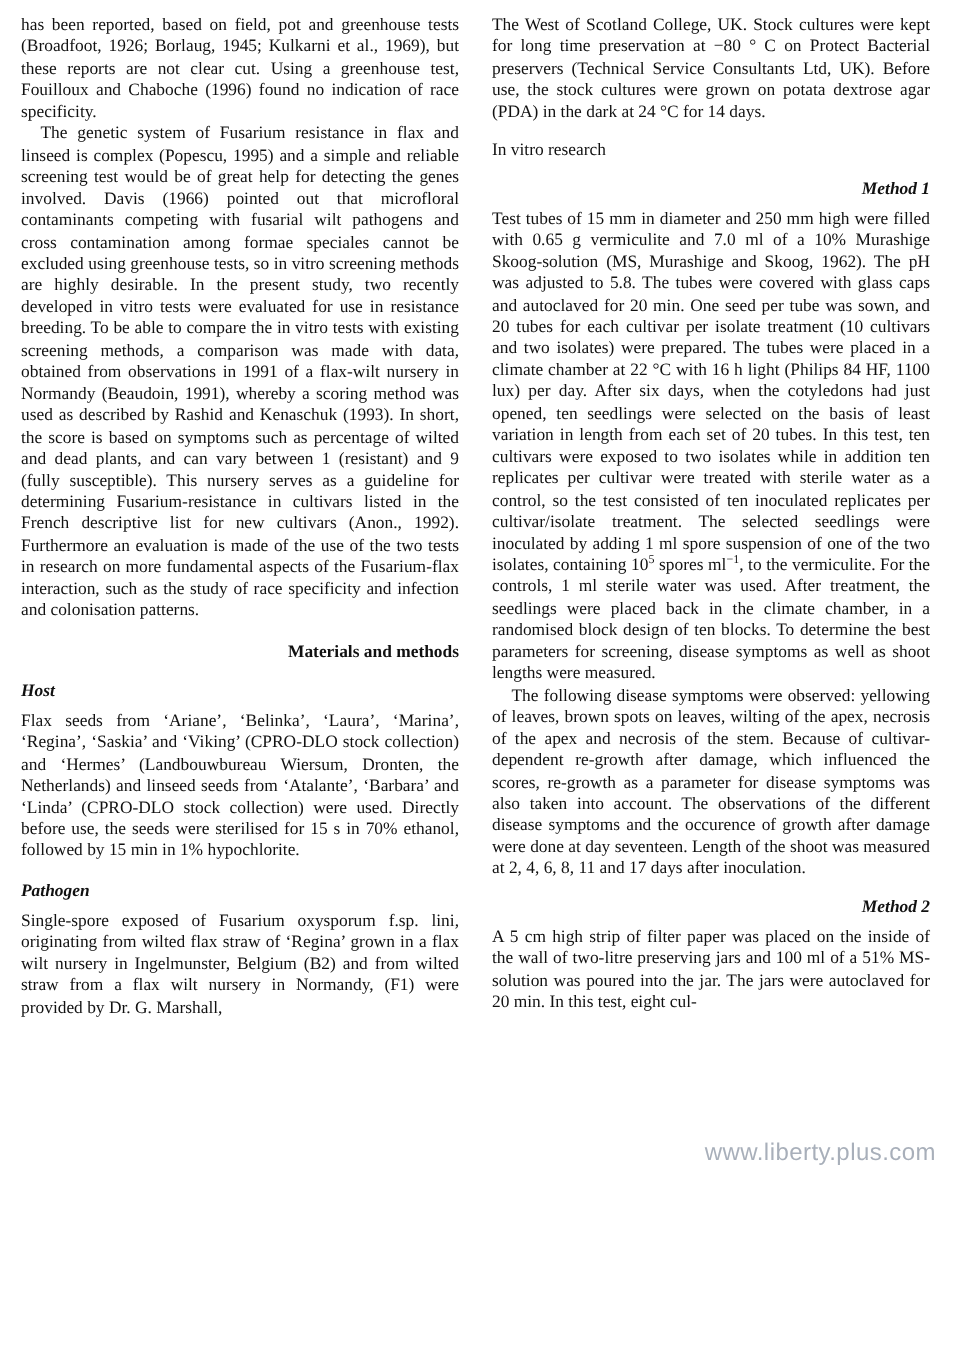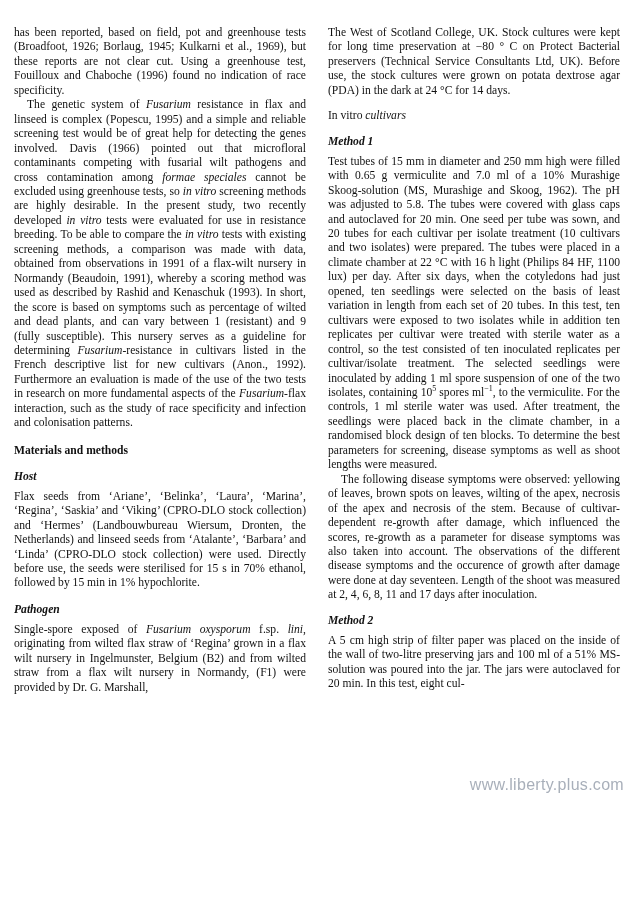--- a/index.html
+++ b/index.html
@@ -10,21 +10,21 @@
     width: 640px;
     height: 900px;
     background: #ffffff;
     font-family: "Liberation Serif", serif;
     color: #111111;
     overflow: hidden;
     position: relative;
   }
   .page {
     position: absolute;
-    top: 16px; left: 0;
+    top: 0; left: 0;
     width: 640px;
     height: 784px;
     box-sizing: border-box;
     padding: 10px 14px 8px 14px;
   }
   .columns {
     display: flex;
     flex-direction: row;
     gap: 22px;
     height: 884px;
@@ -42,37 +42,38 @@
     hyphens: auto;
   }
   p.indent {
     text-indent: 13px;
   }
   h2.section {
     margin: 13px 0 7px 0;
     font-size: 11.6px;
     font-weight: bold;
     line-height: 14px;
-    text-align: left;
+    text-align: right;
   }
   h3.sub {
     margin: 12px 0 6px 0;
     font-size: 11.6px;
     font-weight: bold;
     font-style: italic;
     line-height: 14px;
     text-align: left;
   }
   h3.sub.tight {
     margin-top: 11px;
+    text-align: right;
   }
   p.plain {
     margin-top: 11px;
   }
-  .it { font-style: italic; }
+  .it { }
   .watermark {
     position: absolute;
     right: 16px;
     bottom: 6px;
     font-family: "Liberation Sans", sans-serif;
     font-size: 16px;
     color: #9aa2ae;
     letter-spacing: 0.3px;
     opacity: 0.85;
     white-space: nowrap;
@@ -100,21 +101,21 @@
       <h3 class="sub">Pathogen</h3>
 
       <p><span>Single-spore exposed of </span><span class="it">Fusarium oxysporum</span><span> f.sp. </span><span class="it">lini</span><span>, originating from wilted flax straw of ‘Regina’ grown in a flax wilt nursery in Ingelmunster, Belgium (B2) and from wilted straw from a flax wilt nursery in Normandy, (F1) were provided by Dr. G. Marshall,</span></p>
 
     </div>
 
     <div class="col">
 
       <p>The West of Scotland College, UK. Stock cultures were kept for long time preservation at −80 ° C on Protect Bacterial preservers (Technical Service Consultants Ltd, UK). Before use, the stock cultures were grown on potata dextrose agar (PDA) in the dark at 24 °C for 14 days.</p>
 
-      <p class="plain"><span>In vitro </span><span class="it">cultivars</span></p>
+      <p class="plain"><span>In vitro </span><span class="it">research</span></p>
 
       <h3 class="sub tight">Method 1</h3>
 
       <p><span>Test tubes of 15 mm in diameter and 250 mm high were filled with 0.65 g vermiculite and 7.0 ml of a 10% Murashige Skoog-solution (MS, Murashige and Skoog, 1962). The pH was adjusted to 5.8. The tubes were covered with glass caps and autoclaved for 20 min. One seed per tube was sown, and 20 tubes for each cultivar per isolate treatment (10 cultivars and two isolates) were prepared. The tubes were placed in a climate chamber at 22 °C with 16 h light (Philips 84 HF, 1100 lux) per day. After six days, when the cotyledons had just opened, ten seedlings were selected on the basis of least variation in length from each set of 20 tubes. In this test, ten cultivars were exposed to two isolates while in addition ten replicates per cultivar were treated with sterile water as a control, so the test consisted of ten inoculated replicates per cultivar/isolate treatment. The selected seedlings were inoculated by adding 1 ml spore suspension of one of the two isolates, containing 10</span><sup>5</sup><span> spores ml</span><sup>−1</sup><span>, to the vermiculite. For the controls, 1 ml sterile water was used. After treatment, the seedlings were placed back in the climate chamber, in a randomised block design of ten blocks. To determine the best parameters for screening, disease symptoms as well as shoot lengths were measured.</span></p>
 
       <p class="indent">The following disease symptoms were observed: yellowing of leaves, brown spots on leaves, wilting of the apex, necrosis of the apex and necrosis of the stem. Because of cultivar-dependent re-growth after damage, which influenced the scores, re-growth as a parameter for disease symptoms was also taken into account. The observations of the different disease symptoms and the occurence of growth after damage were done at day seventeen. Length of the shoot was measured at 2, 4, 6, 8, 11 and 17 days after inoculation.</p>
 
       <h3 class="sub tight">Method 2</h3>
 
       <p>A 5 cm high strip of filter paper was placed on the inside of the wall of two-litre preserving jars and 100 ml of a 51% MS-solution was poured into the jar. The jars were autoclaved for 20 min. In this test, eight cul-</p>

